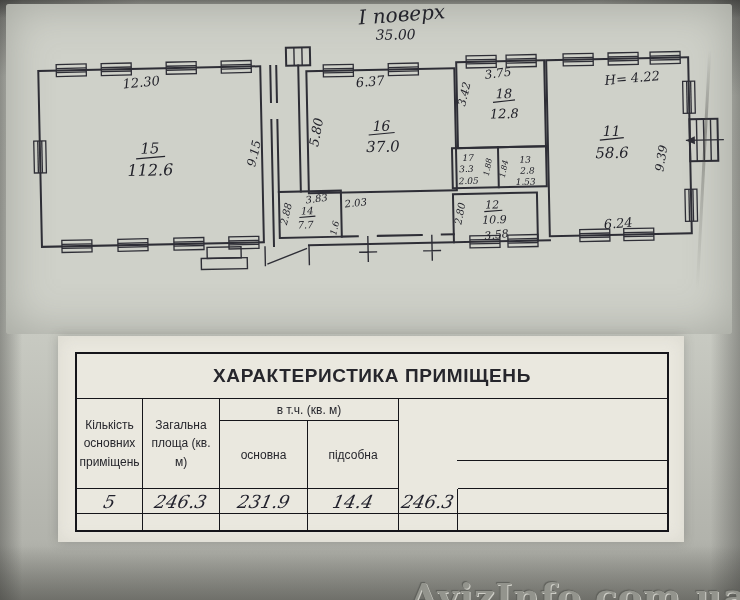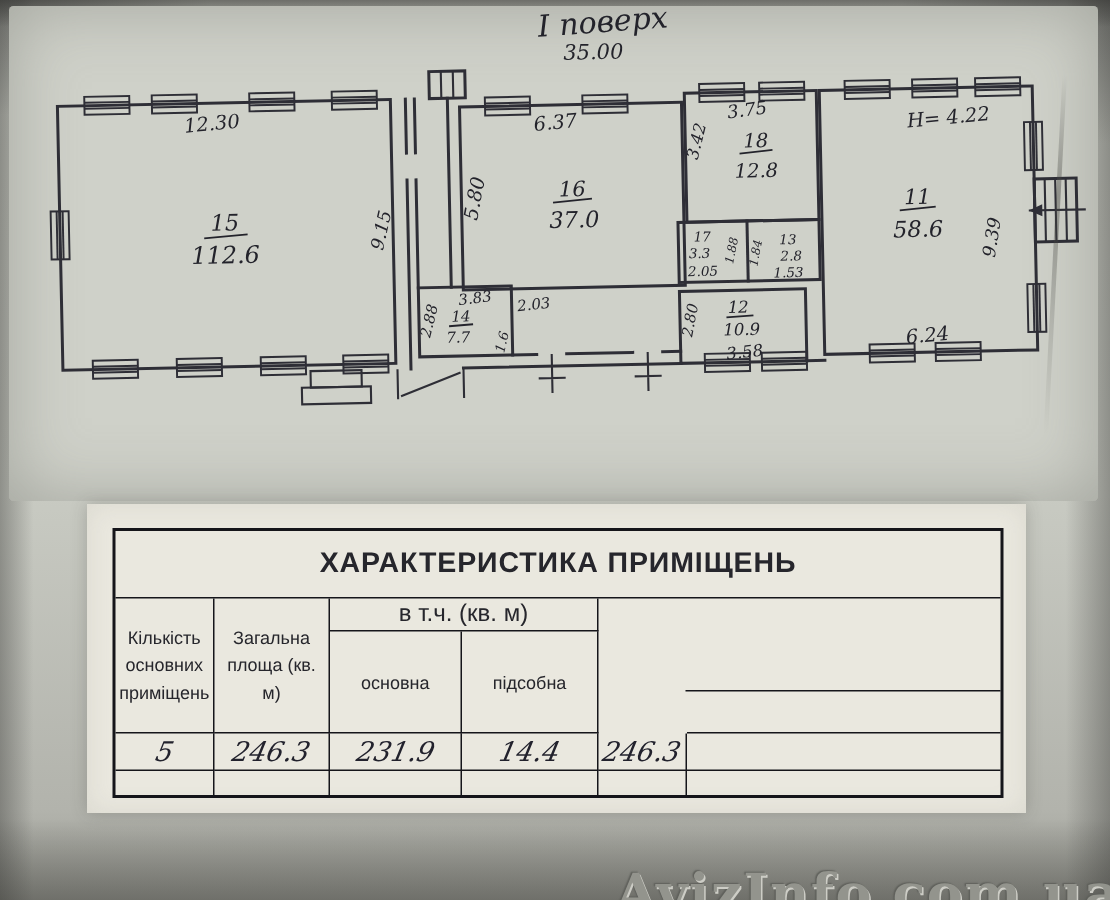--- a/index.html
+++ b/index.html
@@ -31,21 +31,21 @@
   .tbl{position:absolute;left:75px;top:352px;width:590px;height:176px;display:grid;
     grid-template-columns:66px 77px 88px 91px 59px 1fr;
     grid-template-rows:45px 22px 68px 25px 16px;
     border:2.5px solid #15151a;color:#26262c;}
   .cell{border-right:1.9px solid #15151a;border-bottom:1.9px solid #15151a;
     display:flex;align-items:center;justify-content:center;text-align:center;}
   .no-r{border-right:none;}
   .t-title{grid-column:1/7;font-weight:bold;font-size:19px;letter-spacing:.6px;}
   .h1{grid-column:1;grid-row:2/4;font-size:12px;line-height:1.55;padding:0 2px;}
   .h2{grid-column:2;grid-row:2/4;font-size:12px;line-height:1.55;padding:0 4px;}
-  .hv{grid-column:3/5;grid-row:2;font-size:16px;}
+  .hv{grid-column:3/5;grid-row:2;font-size:12px;}
   .h3{grid-column:3;grid-row:3;font-size:12px;}
   .h4{grid-column:4;grid-row:3;font-size:12px;}
   .h5{grid-column:5;grid-row:2/4;font-size:12px;line-height:1.5;padding:0 3px;}
   .h6{grid-column:6;grid-row:2/4;position:relative;}
   .h6 .divider{position:absolute;left:-1px;right:0;top:61px;border-top:1.9px solid #15151a;}
   .hw2{font-family:"DejaVu Serif",serif;font-style:italic;font-size:18px;color:#22222d;transform:skewX(-12deg);}
   .r4{grid-row:4;}
   .r5{grid-row:5;border-bottom:none;}
   .wm{position:absolute;left:410px;top:575px;width:330px;text-align:right;
     font-family:"DejaVu Serif",serif;font-size:36px;font-weight:bold;color:#95968f;

